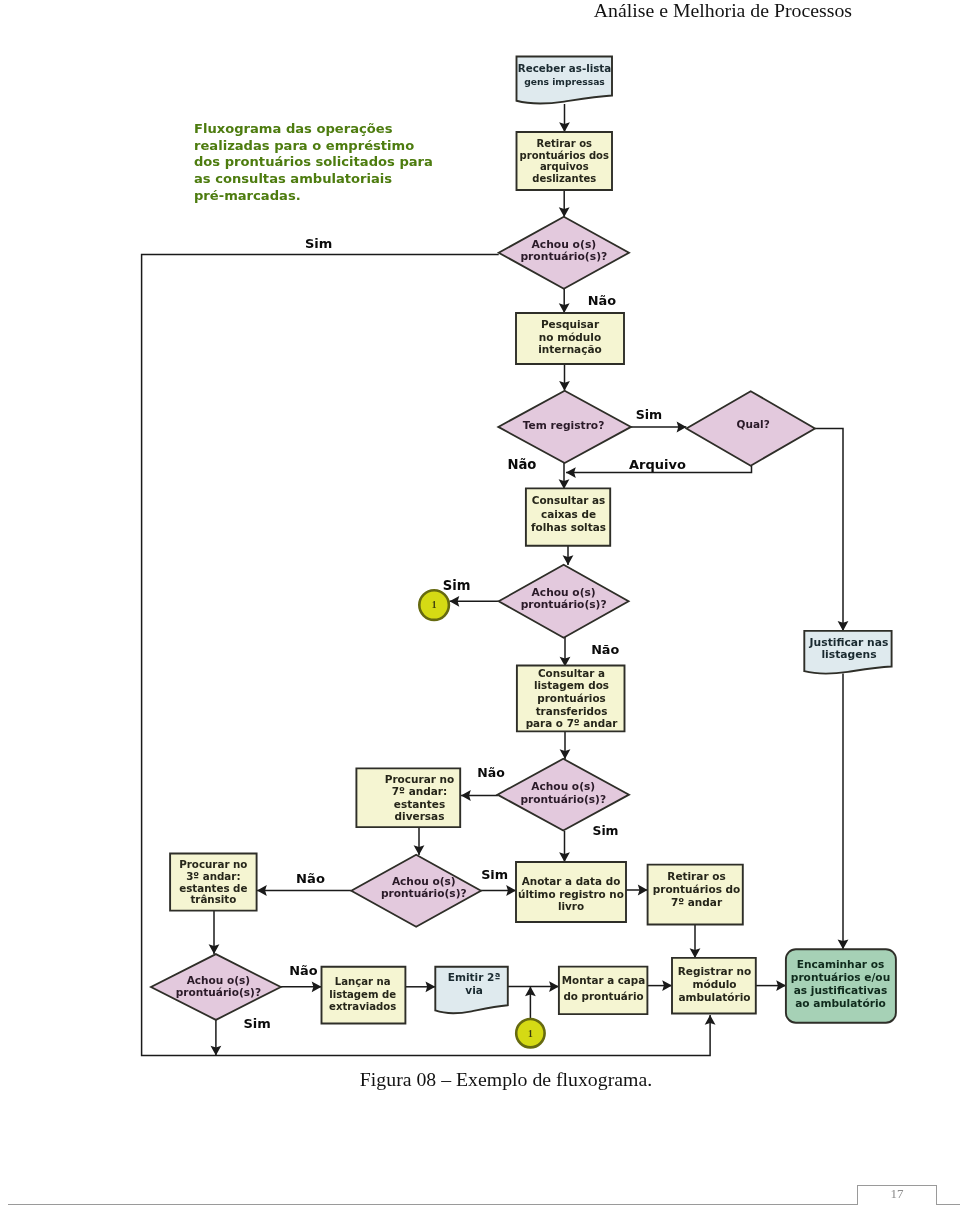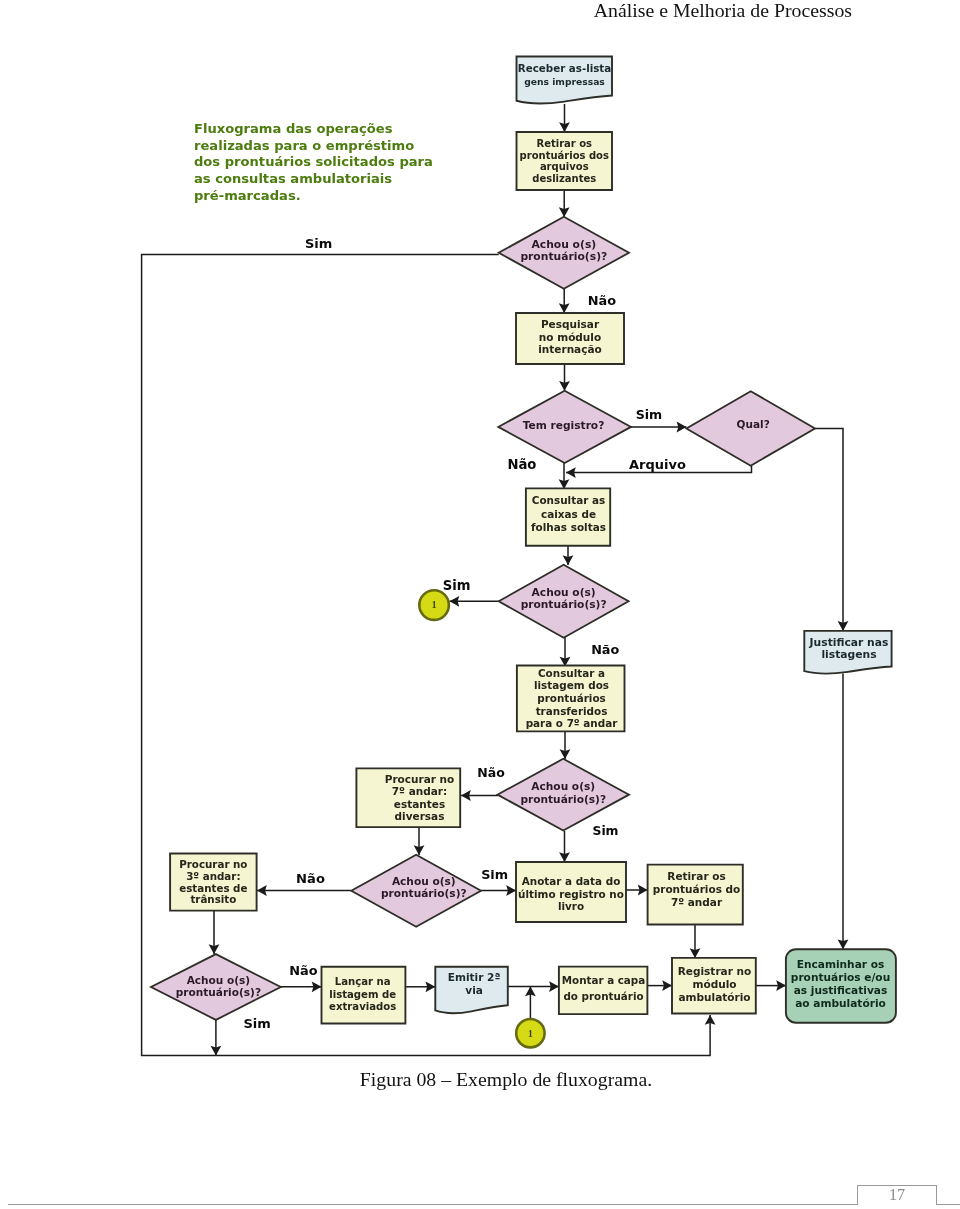--- a/index.html
+++ b/index.html
@@ -11,21 +11,21 @@
        font-family:"Liberation Serif",serif;font-size:19.8px;color:#131313;}
   .desc{position:absolute;left:186px;top:121px;
         font-family:"DejaVu Sans",sans-serif;font-weight:bold;font-size:13.1px;
         line-height:16.7px;color:#4d7c0f;white-space:pre;}
   .footrule{position:absolute;left:0;top:1203.6px;width:960px;height:0;
             border-top:1.3px solid #9a9a9a;}
   .pgbox{position:absolute;left:849px;top:1185px;width:80px;height:19.5px;
          border-left:1.3px solid #9a9a9a;border-right:1.3px solid #9a9a9a;
          border-top:1.3px solid #9a9a9a;box-sizing:border-box;background:#ffffff;}
   .pgnum{position:absolute;left:849px;top:1186px;width:80px;text-align:center;
-         font-family:"Liberation Serif",serif;font-size:16px;color:#8b8b8b;}
+         font-family:"Liberation Serif",serif;font-size:13px;color:#8b8b8b;}
   svg.flow{position:absolute;left:0;top:0;width:960px;height:1209px;display:block;}
   .nlabel{font-family:"DejaVu Sans",sans-serif;font-weight:bold;}
   .elabel{font-family:"DejaVu Sans",sans-serif;font-weight:bold;fill:#0b0b0b;}
   .conlabel{font-family:"Liberation Serif",serif;font-weight:bold;}
 </style>
 </head>
 <body>
 
 <div id="page">
   <div class="hdr">Análise e Melhoria de Processos</div>

